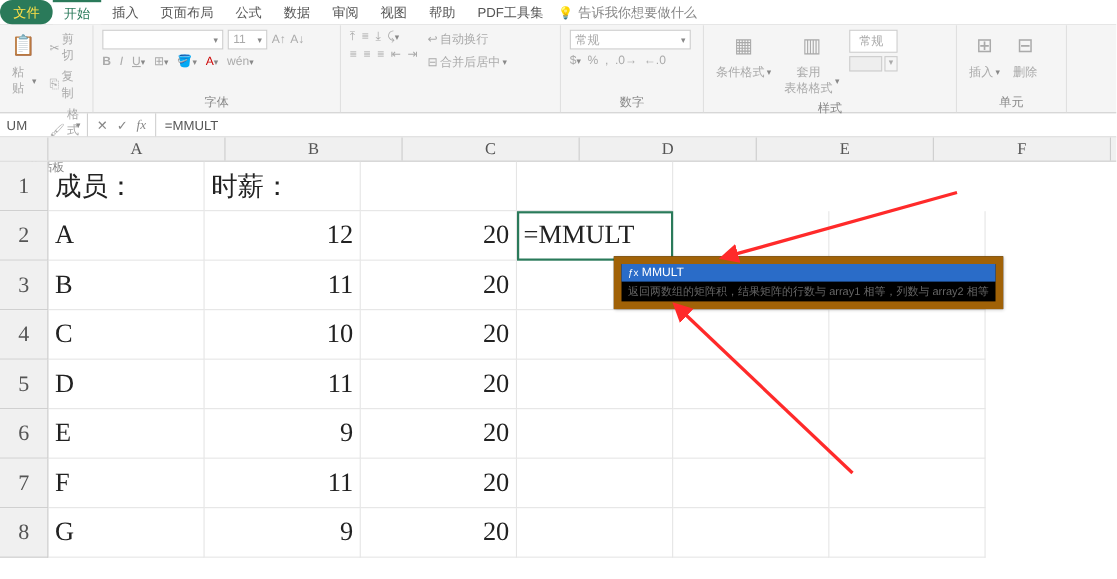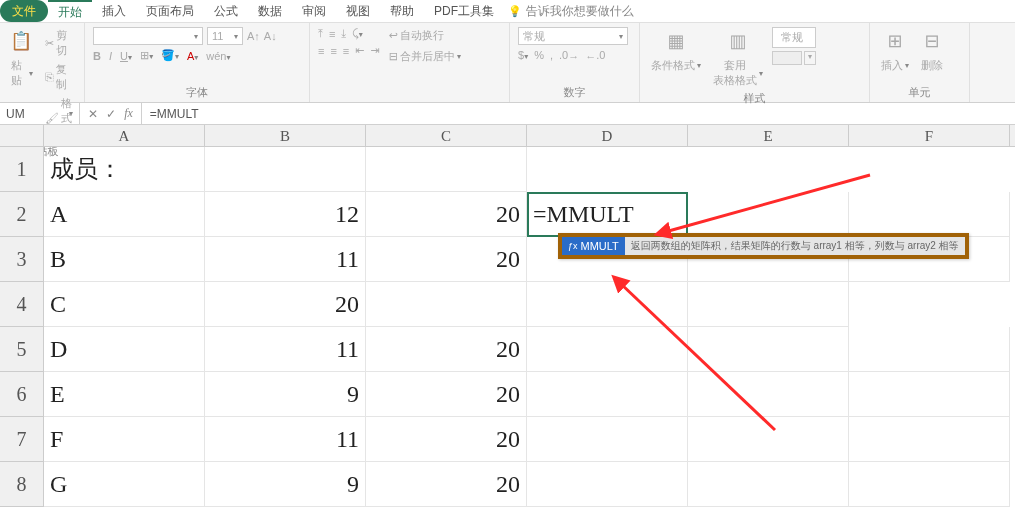--- a/index.html
+++ b/index.html
@@ -32,26 +32,26 @@
 .fx { font-style: italic; font-family: serif; }
 .formula-input { flex: 1; padding: 0 8px; color: #555; }
 
 
 .grid-area { position: relative; }
 .col-headers { display: flex; height: 22px; background: #f0f0f0; border-bottom: 1px solid #ccc; }
 .corner { width: 44px; border-right: 1px solid #ccc; background: #f0f0f0; }
 .col-h { width: 161px; border-right: 1px solid #ccc; text-align: center; line-height: 22px; font-size: 15px; color: #555; font-family: "Times New Roman", serif; }
 .row { display: flex; height: 45px; }
 .row-h { width: 44px; background: #f0f0f0; border-right: 1px solid #ccc; border-bottom: 1px solid #ccc; text-align: center; line-height: 45px; font-size: 20px; color: #555; font-family: "Times New Roman", serif; }
-.cell { width: 161px; border-right: 1px solid #e5e5e5; border-bottom: 1px solid #e5e5e5; padding: 0 6px; font-size: 24px; font-family: "SimSun", "Times New Roman", serif; color: #222; display: flex; align-items: center; }
+.cell { width: 142px; border-right: 1px solid #e5e5e5; border-bottom: 1px solid #e5e5e5; padding: 0 6px; font-size: 24px; font-family: "SimSun", "Times New Roman", serif; color: #222; display: flex; align-items: center; }
 .cell.num { justify-content: flex-end; font-family: Liberation Serif, serif; }
 .cell.editing { border: 2px solid #2a7a5a; padding: 0 4px; font-family: "Times New Roman", serif; }
 
 
-.func-tip { position: absolute; left: 558px; top: 108px; background: #e5e5e5; border: 4px solid #a16207; box-shadow: 1px 1px 3px rgba(0,0,0,.2); display: flex; font-size: 11px; align-items: stretch; z-index: 10; }
+.func-tip { position: absolute; left: 558px; top: 108px; background: #000000; border: 7px solid #a16207; box-shadow: 1px 1px 3px rgba(0,0,0,.2); display: flex; font-size: 11px; align-items: stretch; z-index: 10; flex-direction: column; }
 .func-name { background: #2a6cc8; color: #fff; padding: 2px 6px; display: flex; align-items: center; gap: 3px; }
 .func-desc { padding: 2px 6px; color: #666; font-size: 10px; display: flex; align-items: center; }
 
 
 .arrow-svg { position: absolute; pointer-events: none; z-index: 20; }
 </style>
 </head>
 <body>
 
 <div class="titlebar">
@@ -225,20 +225,21 @@
     <div class="col-h">B</div>
     <div class="col-h">C</div>
     <div class="col-h">D</div>
     <div class="col-h">E</div>
     <div class="col-h">F</div>
   </div>
 
   <div class="row">
     <div class="row-h">1</div>
     <div class="cell">成员：</div>
+    <div class="cell">时薪：</div>
     <div class="cell"></div>
     <div class="cell"></div>
   </div>
   <div class="row">
     <div class="row-h">2</div>
     <div class="cell">A</div>
     <div class="cell num">12</div>
     <div class="cell num">20</div>
     <div class="cell editing">=MMULT</div>
     <div class="cell"></div>
@@ -249,20 +250,21 @@
     <div class="cell">B</div>
     <div class="cell num">11</div>
     <div class="cell num">20</div>
     <div class="cell"></div>
     <div class="cell"></div>
     <div class="cell"></div>
   </div>
   <div class="row">
     <div class="row-h">4</div>
     <div class="cell">C</div>
+    <div class="cell num">10</div>
     <div class="cell num">20</div>
     <div class="cell"></div>
     <div class="cell"></div>
     <div class="cell"></div>
   </div>
   <div class="row">
     <div class="row-h">5</div>
     <div class="cell">D</div>
     <div class="cell num">11</div>
     <div class="cell num">20</div>

